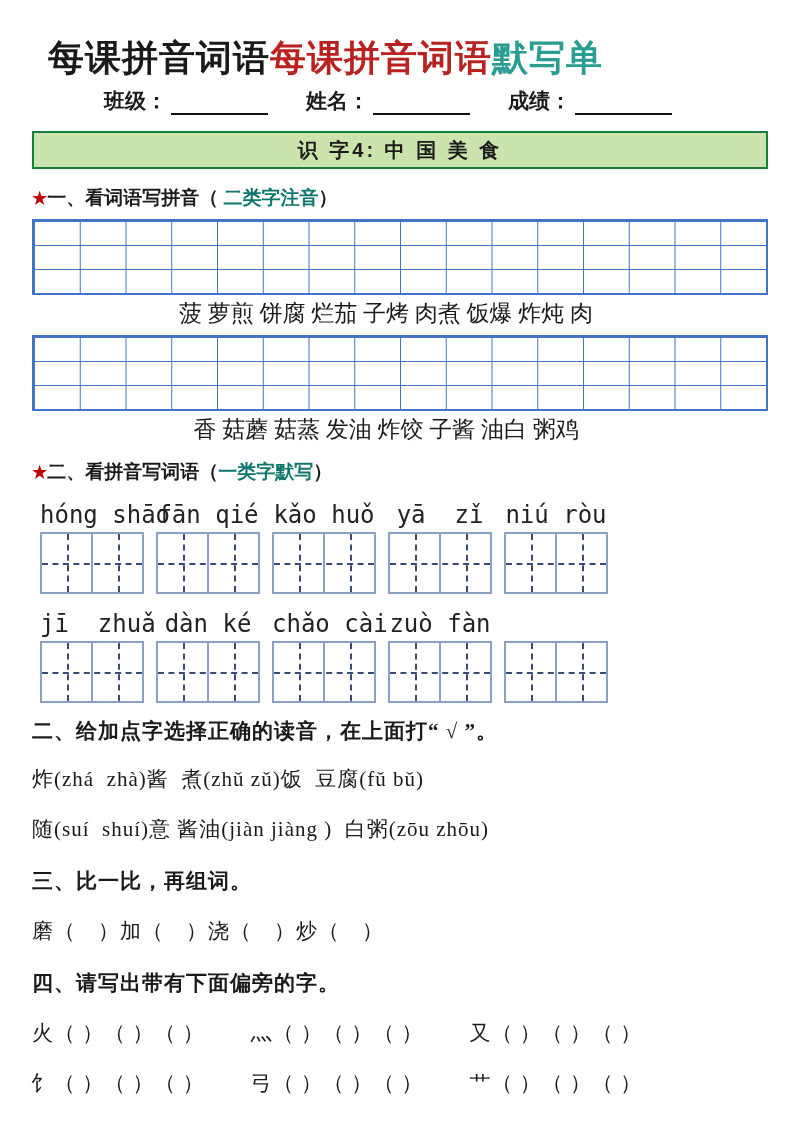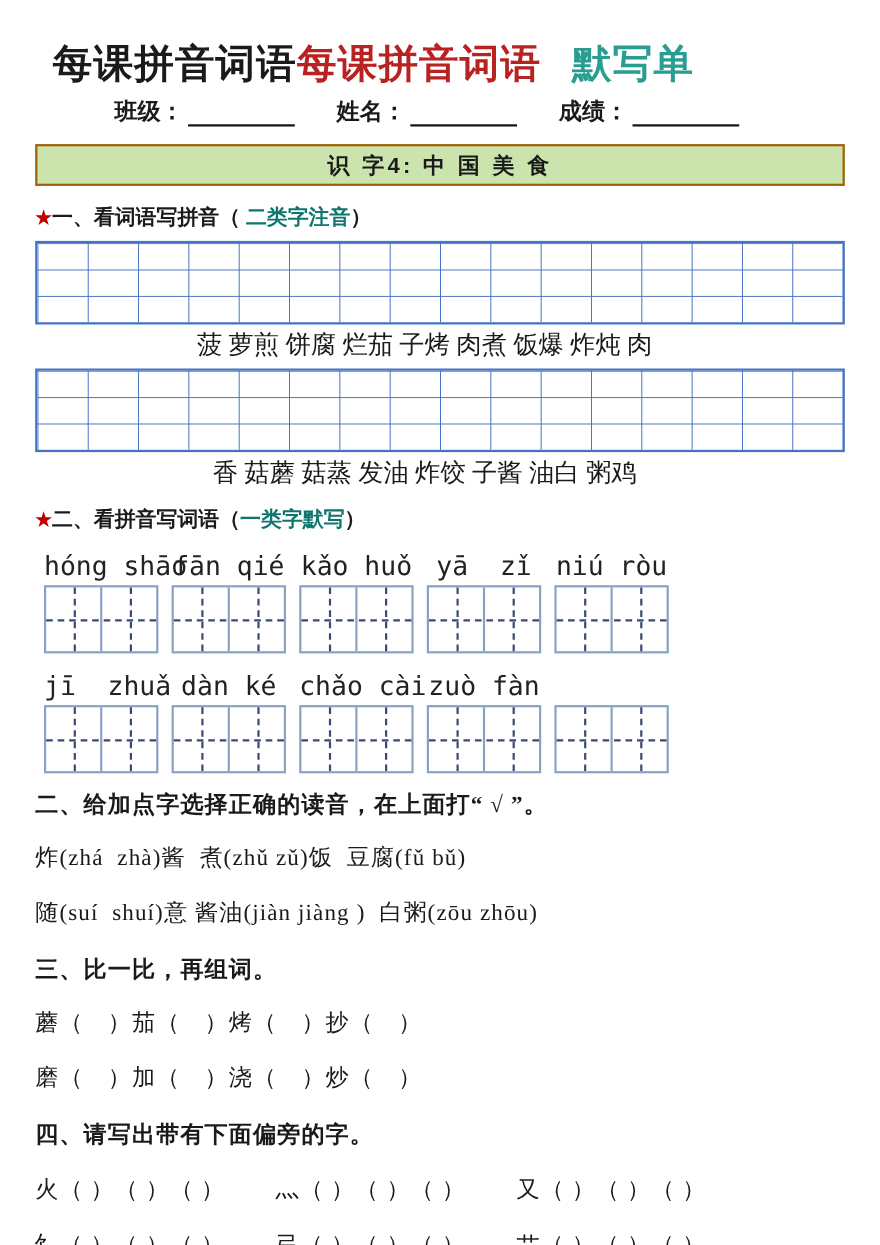--- a/index.html
+++ b/index.html
@@ -8,31 +8,31 @@
     position:relative; width:800px; height:1132px;
     padding:34px 32px 0 32px; background:#ffffff; overflow:hidden;
     font-family:"Liberation Serif", serif; color:#1a1a1a;
   }
   
   .title {
     margin-left:16px; font-family:"Liberation Sans", sans-serif;
     font-weight:bold; font-size:36px; letter-spacing:1px; white-space:nowrap;
   }
   .title .t-red  { color:#b82220; }
-  .title .t-teal { color:#2a9d93;margin-left:28px; }
+  .title .t-teal { color:#2a9d93; }
   
   .info-bar {
     margin:4px 0 0 72px; display:flex; gap:38px;
     font-family:"Liberation Sans", sans-serif; font-weight:bold; font-size:21px;
   }
   .info-field { display:flex; align-items:flex-end; white-space:pre; }
   .blank-line { display:inline-block; width:97px; height:20px; border-bottom:2px solid #111; margin-left:4px; }
   
   .lesson-banner {
-    margin-top:16px; height:38px; background:#cbe3ac; border:2px solid #a16207;
+    margin-top:16px; height:38px; background:#cbe3ac; border:2px solid #15803d;
     display:flex; align-items:center; justify-content:center;
     font-family:"Liberation Sans", sans-serif; font-weight:bold; font-size:20px; letter-spacing:3px;
   }
   
   .sec-heading {
     margin-top:16px; font-family:"Liberation Sans", sans-serif;
     font-weight:bold; font-size:19px; white-space:pre;
   }
   .sec-heading .star { color:#c00000; font-size:17px; }
   .sec-heading .red  { color:#0f766e; }
@@ -190,21 +190,20 @@
         <div class="tzg-cell"></div>
         <div class="tzg-cell"></div>
       </div>
   </div>
 
   <div class="body-heading mt14">二、给加点字选择正确的读音，在上面打“ √ ”。</div>
   <div class="body-line mt20">炸(zhá  zhà)酱  煮(zhǔ zǔ)饭  豆腐(fǔ bǔ)</div>
   <div class="body-line mt22">随(suí  shuí)意 酱油(jiàn jiàng )  白粥(zōu zhōu)</div>
 
   <div class="body-heading mt24">三、比一比，再组词。</div>
-  <div class="body-line mt20">蘑（　）茄（　）烤（　）抄（　）</div>
   <div class="body-line mt22">磨（　）加（　）浇（　）炒（　）</div>
 
   <div class="body-heading mt24">四、请写出带有下面偏旁的字。</div>
   <div class="radical-row mt22">
     <span>火（ ）（ ）（ ）</span>
     <span>灬（ ）（ ）（ ）</span>
     <span>又（ ）（ ）（ ）</span>
   </div>
   <div class="radical-row mt22">
     <span>饣（ ）（ ）（ ）</span>

